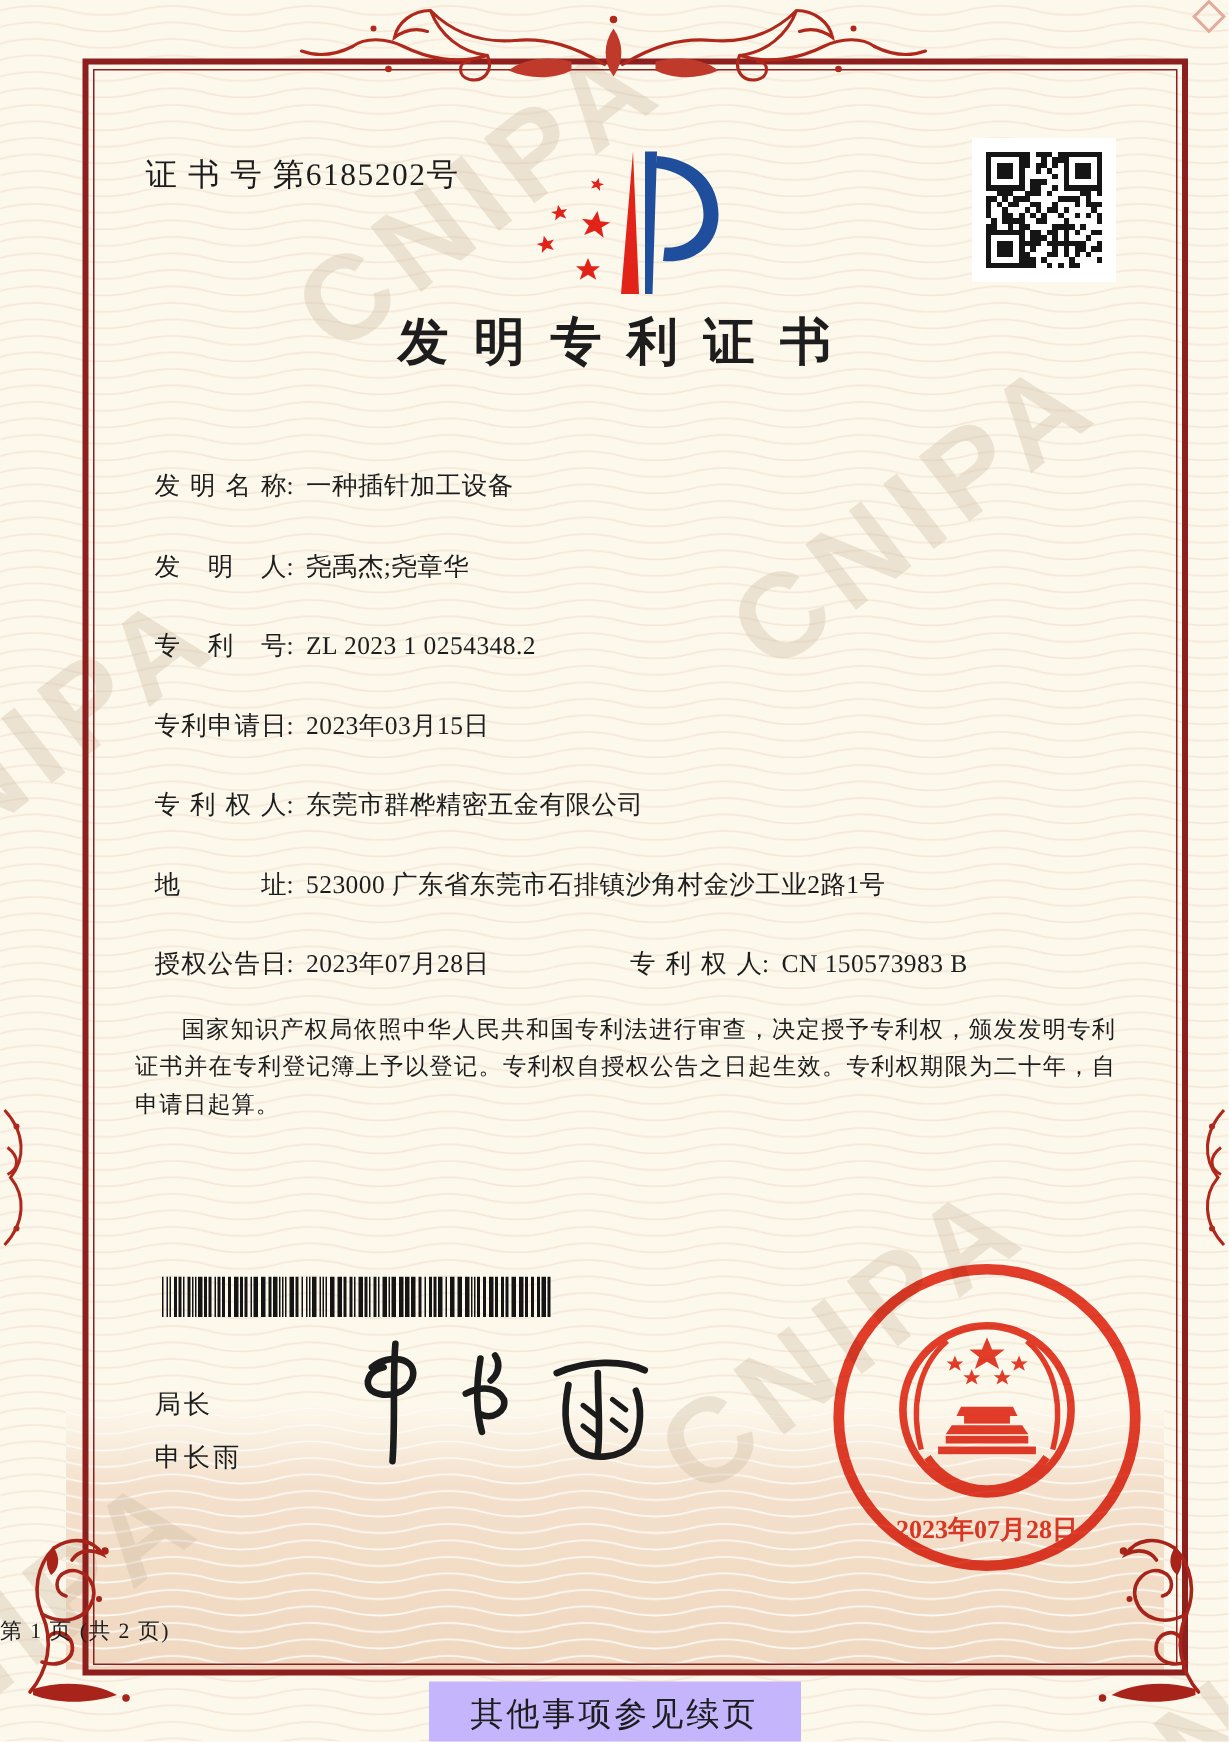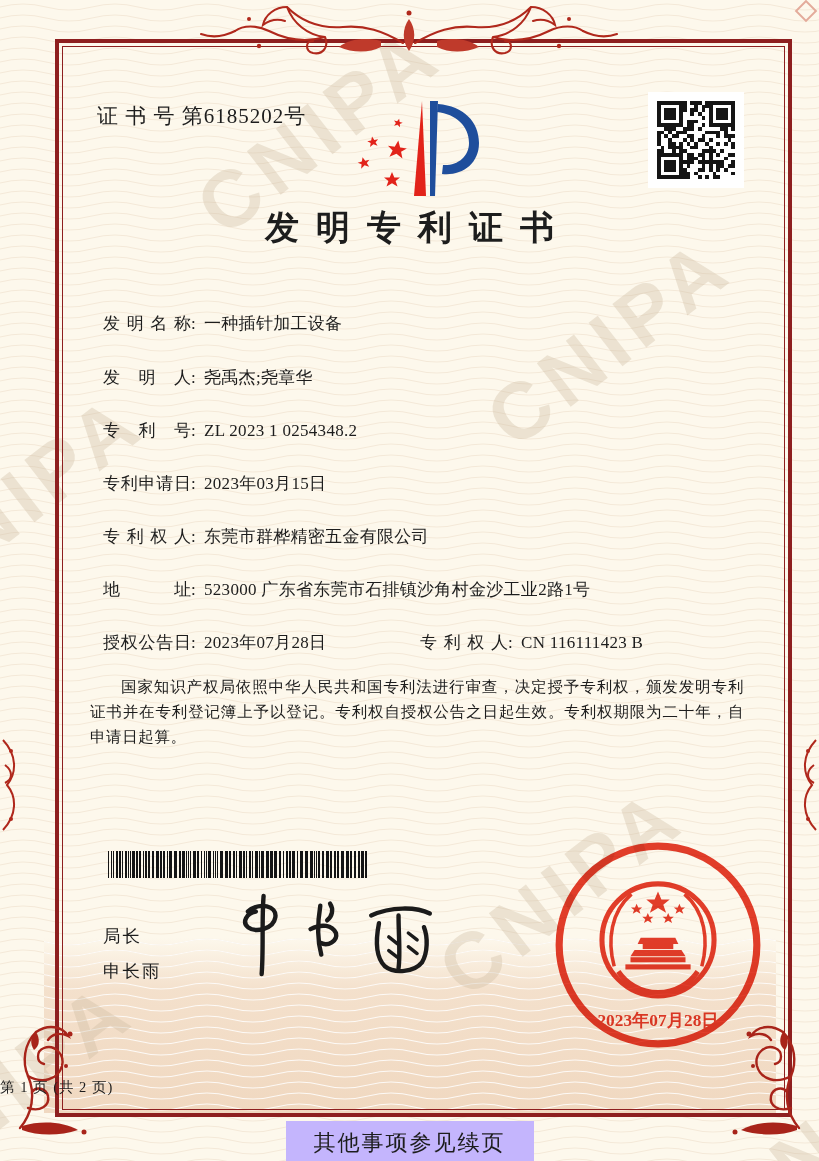--- a/index.html
+++ b/index.html
@@ -413,21 +413,21 @@
 </div>
 <div class="frow content" style="top:525px">
   <span class="flab">专利权人</span><span class="fcol">:</span><span class="fval">东莞市群桦精密五金有限公司</span>
 </div>
 <div class="frow content" style="top:578px">
   <span class="flab">地址</span><span class="fcol">:</span><span class="fval">523000 广东省东莞市石排镇沙角村金沙工业2路1号</span>
 </div>
 <div class="frow content" style="top:631px">
   <span class="flab">授权公告日</span><span class="fcol">:</span><span class="fval">2023年07月28日</span>
   <span class="fgroup2">
-    <span class="flab">专利权人</span><span class="fcol">:</span><span class="fval">CN 116111423 B</span>
+    <span class="flab">专利权人</span><span class="fcol">:</span><span class="fval">CN 150573983 B</span>
   </span>
 </div>
 
 <div id="paras" class="abs content">
   <p>国家知识产权局依照中华人民共和国专利法进行审查，决定授予专利权，颁发发明专利证书并在专利登记簿上予以登记。专利权自授权公告之日起生效。专利权期限为二十年，自申请日起算。</p>
 </div>
 
 <svg id="barcode" class="abs content" width="262" height="27">
     <rect x="0" y="0" width="1" height="27" fill="#141414"></rect>
     <rect x="3" y="0" width="1" height="27" fill="#141414"></rect>

